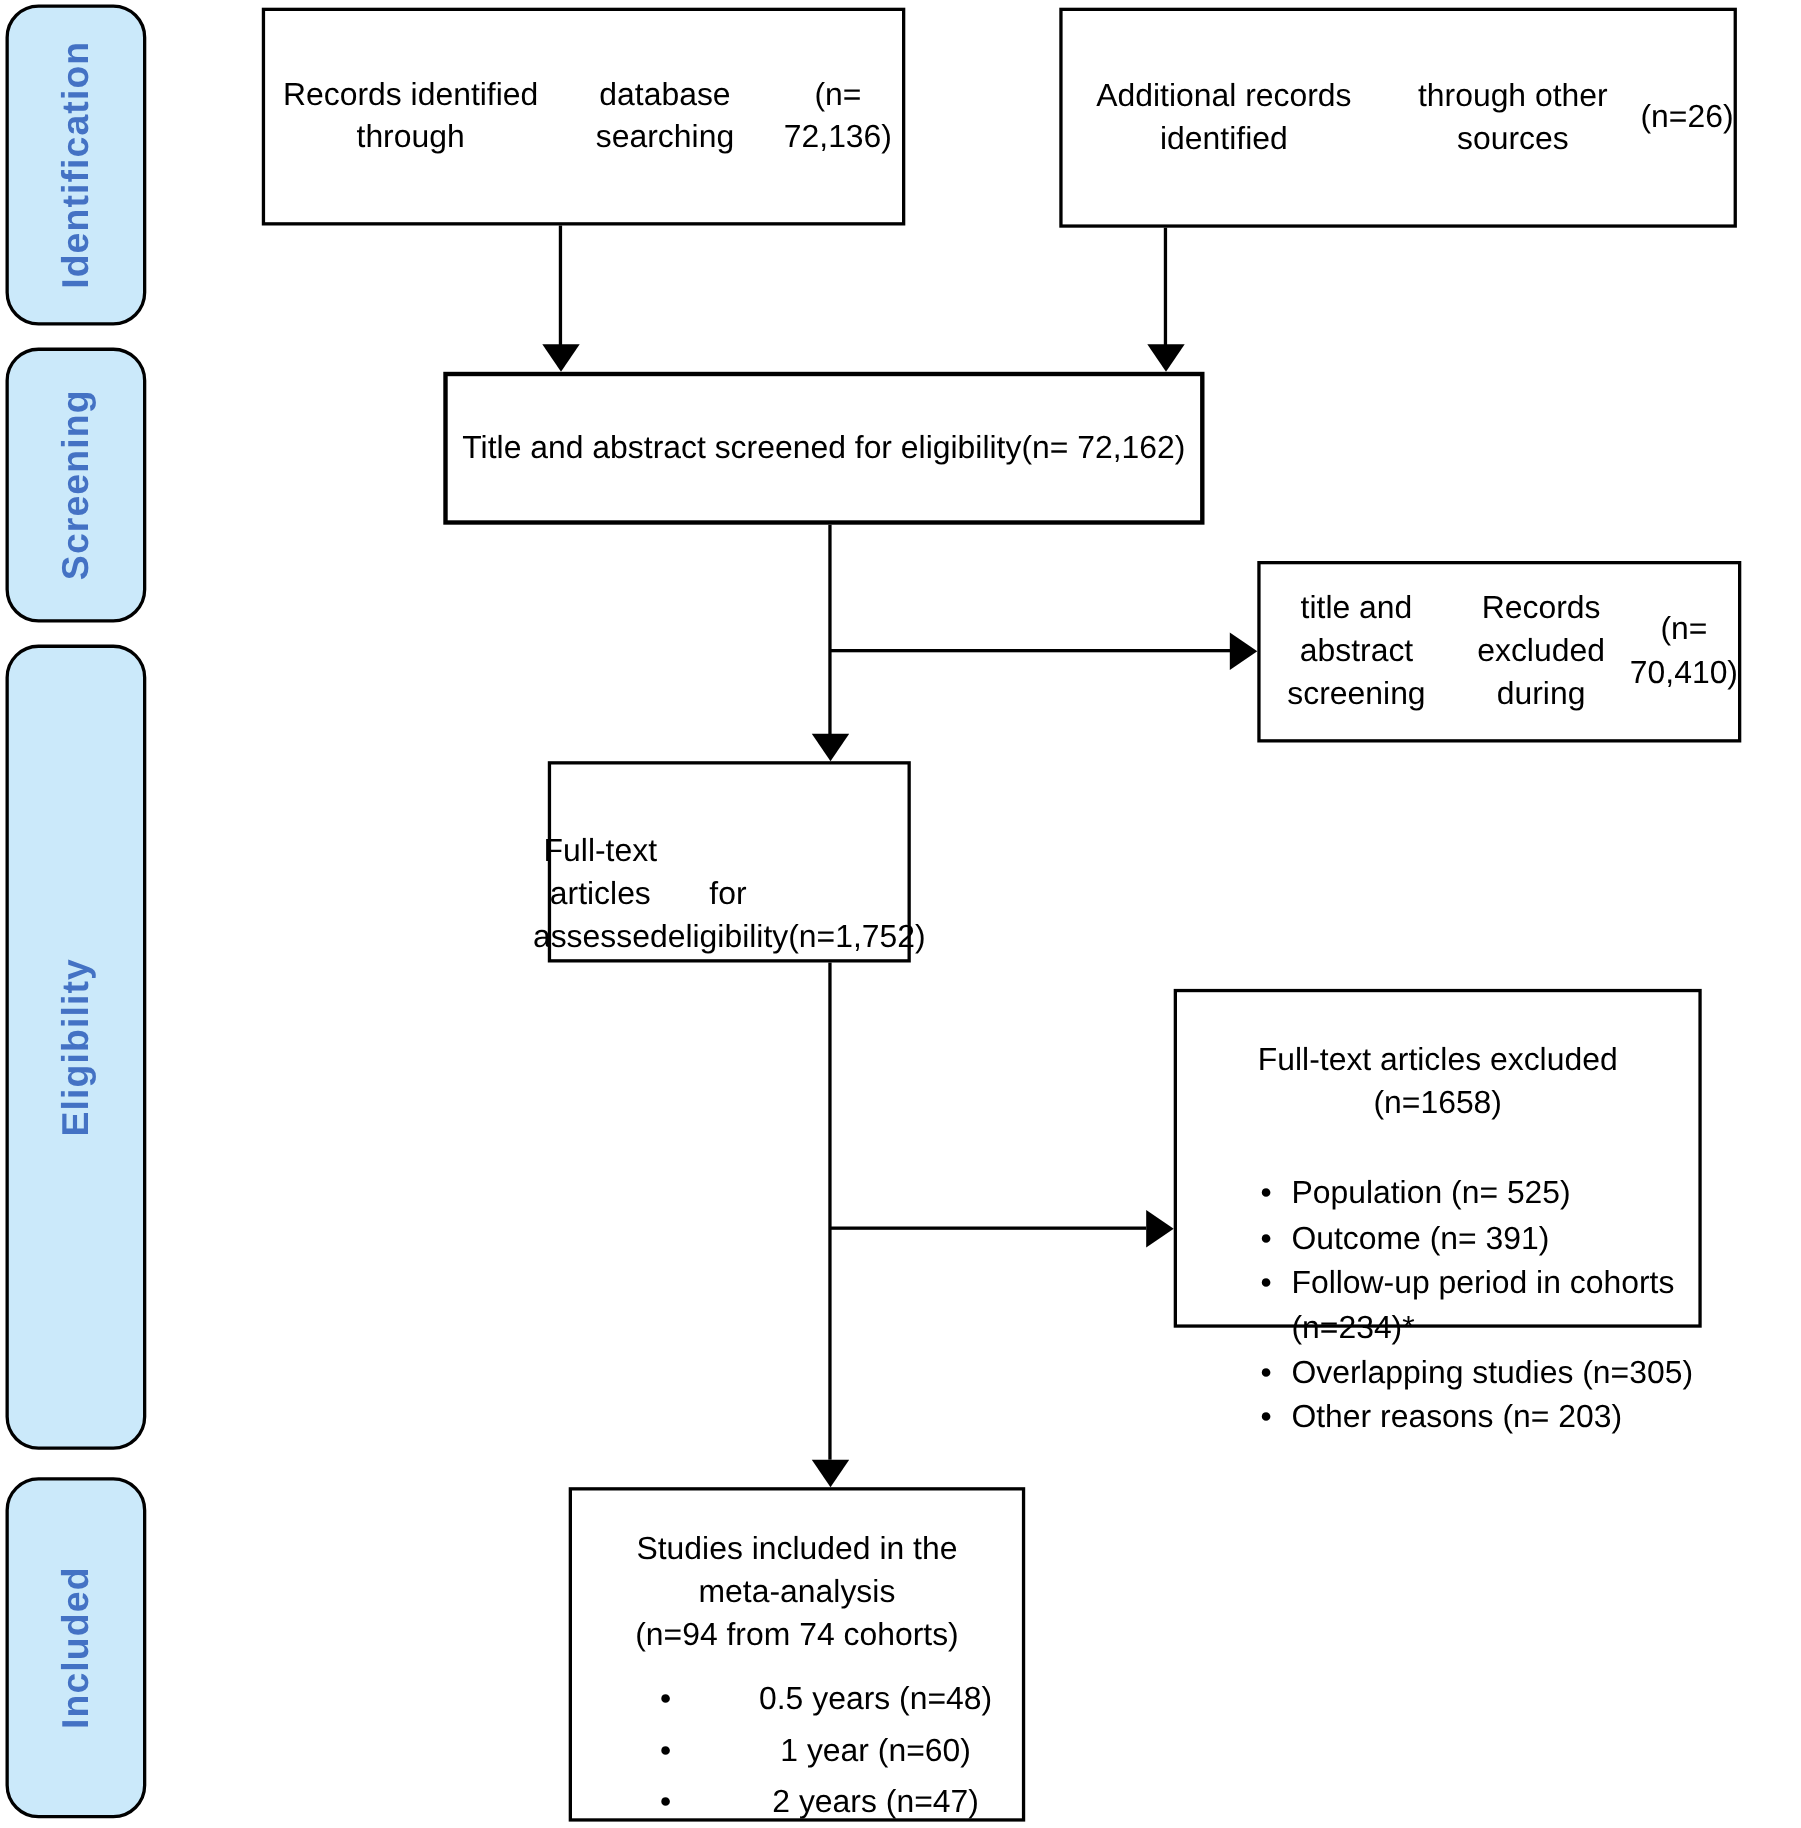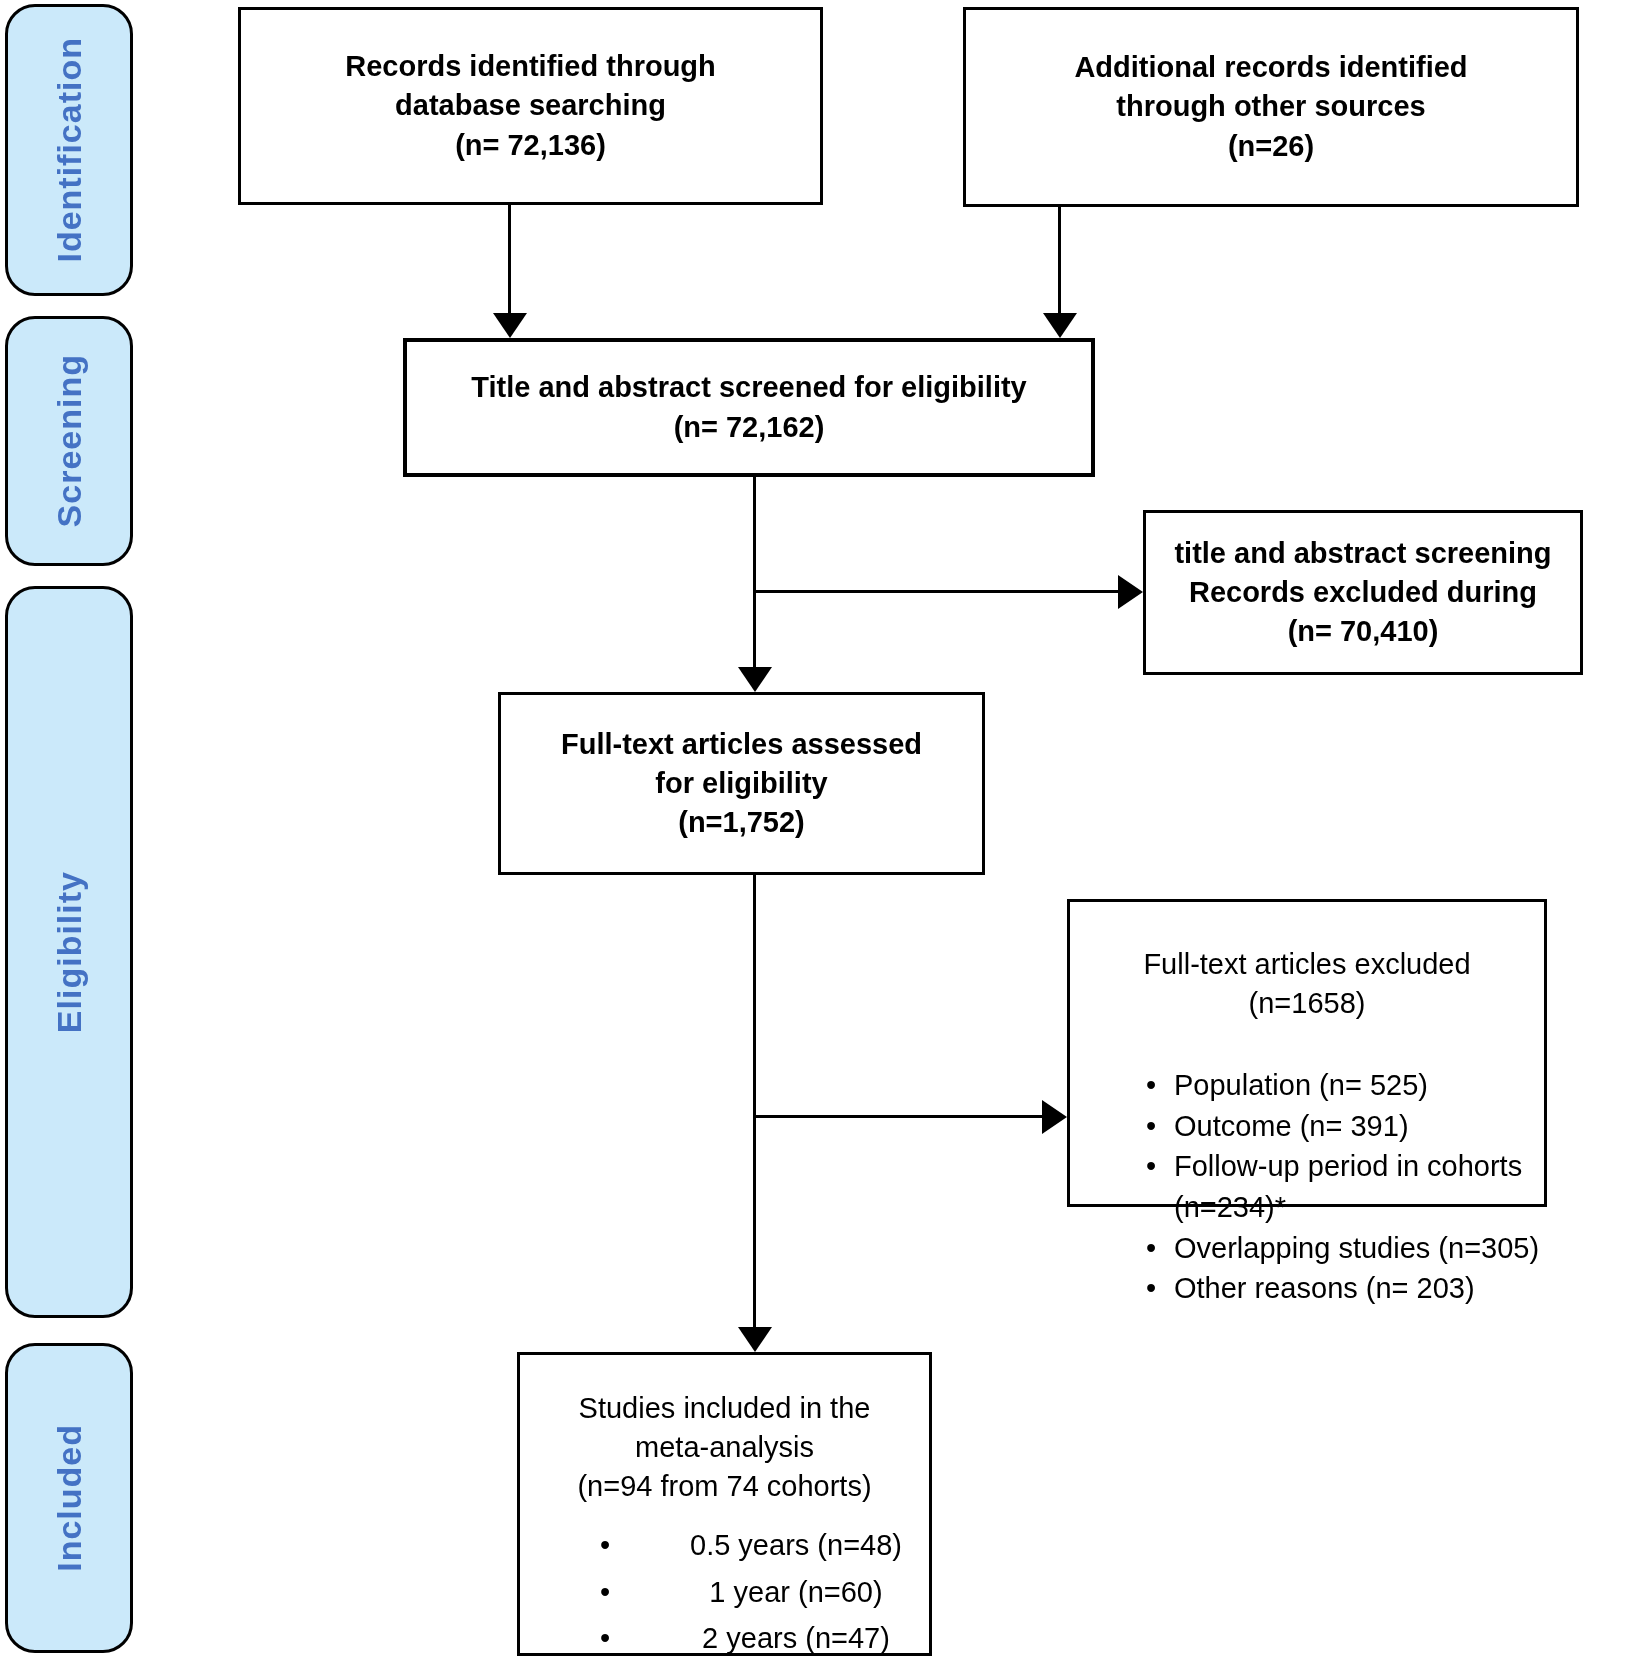--- a/index.html
+++ b/index.html
@@ -44,25 +44,24 @@
   .fbox {
     position: absolute;
     background: #ffffff;
     border: 3px solid #000000;
     box-sizing: border-box;
     font-size: 29px;
     line-height: 1.35;
   }
   .fbox.centered {
     display: flex;
-    flex-direction: column;
+    flex-direction: row;
     align-items: center;
     justify-content: center;
     text-align: center;
-    font-weight: bold;
   }
   .fbox .title-block {
     text-align: center;
   }
 
   
   .bullets {
     text-align: left;
   }
   .bullet-item {
@@ -140,21 +139,21 @@
     <div>Title and abstract screened for eligibility</div>
     <div>(n= 72,162)</div>
   </div>
 
   <div class="fbox centered" style="left:1143px; top:510px; width:440px; height:165px;">
     <div>title and abstract screening</div>
     <div>Records excluded during</div>
     <div>(n= 70,410)</div>
   </div>
 
-  <div class="fbox centered" style="left:498px; top:692px; width:487px; height:183px;">
+  <div class="fbox centered" style="left:498px; top:692px; width:330px; height:183px;align-items:flex-end;">
     <div>Full-text articles assessed</div>
     <div>for eligibility</div>
     <div>(n=1,752)</div>
   </div>
 
   <div class="fbox" style="left:1067px; top:899px; width:480px; height:308px; padding-top:43px;">
     <div class="title-block">
       <div>Full-text articles excluded</div>
       <div>(n=1658)</div>
     </div>

